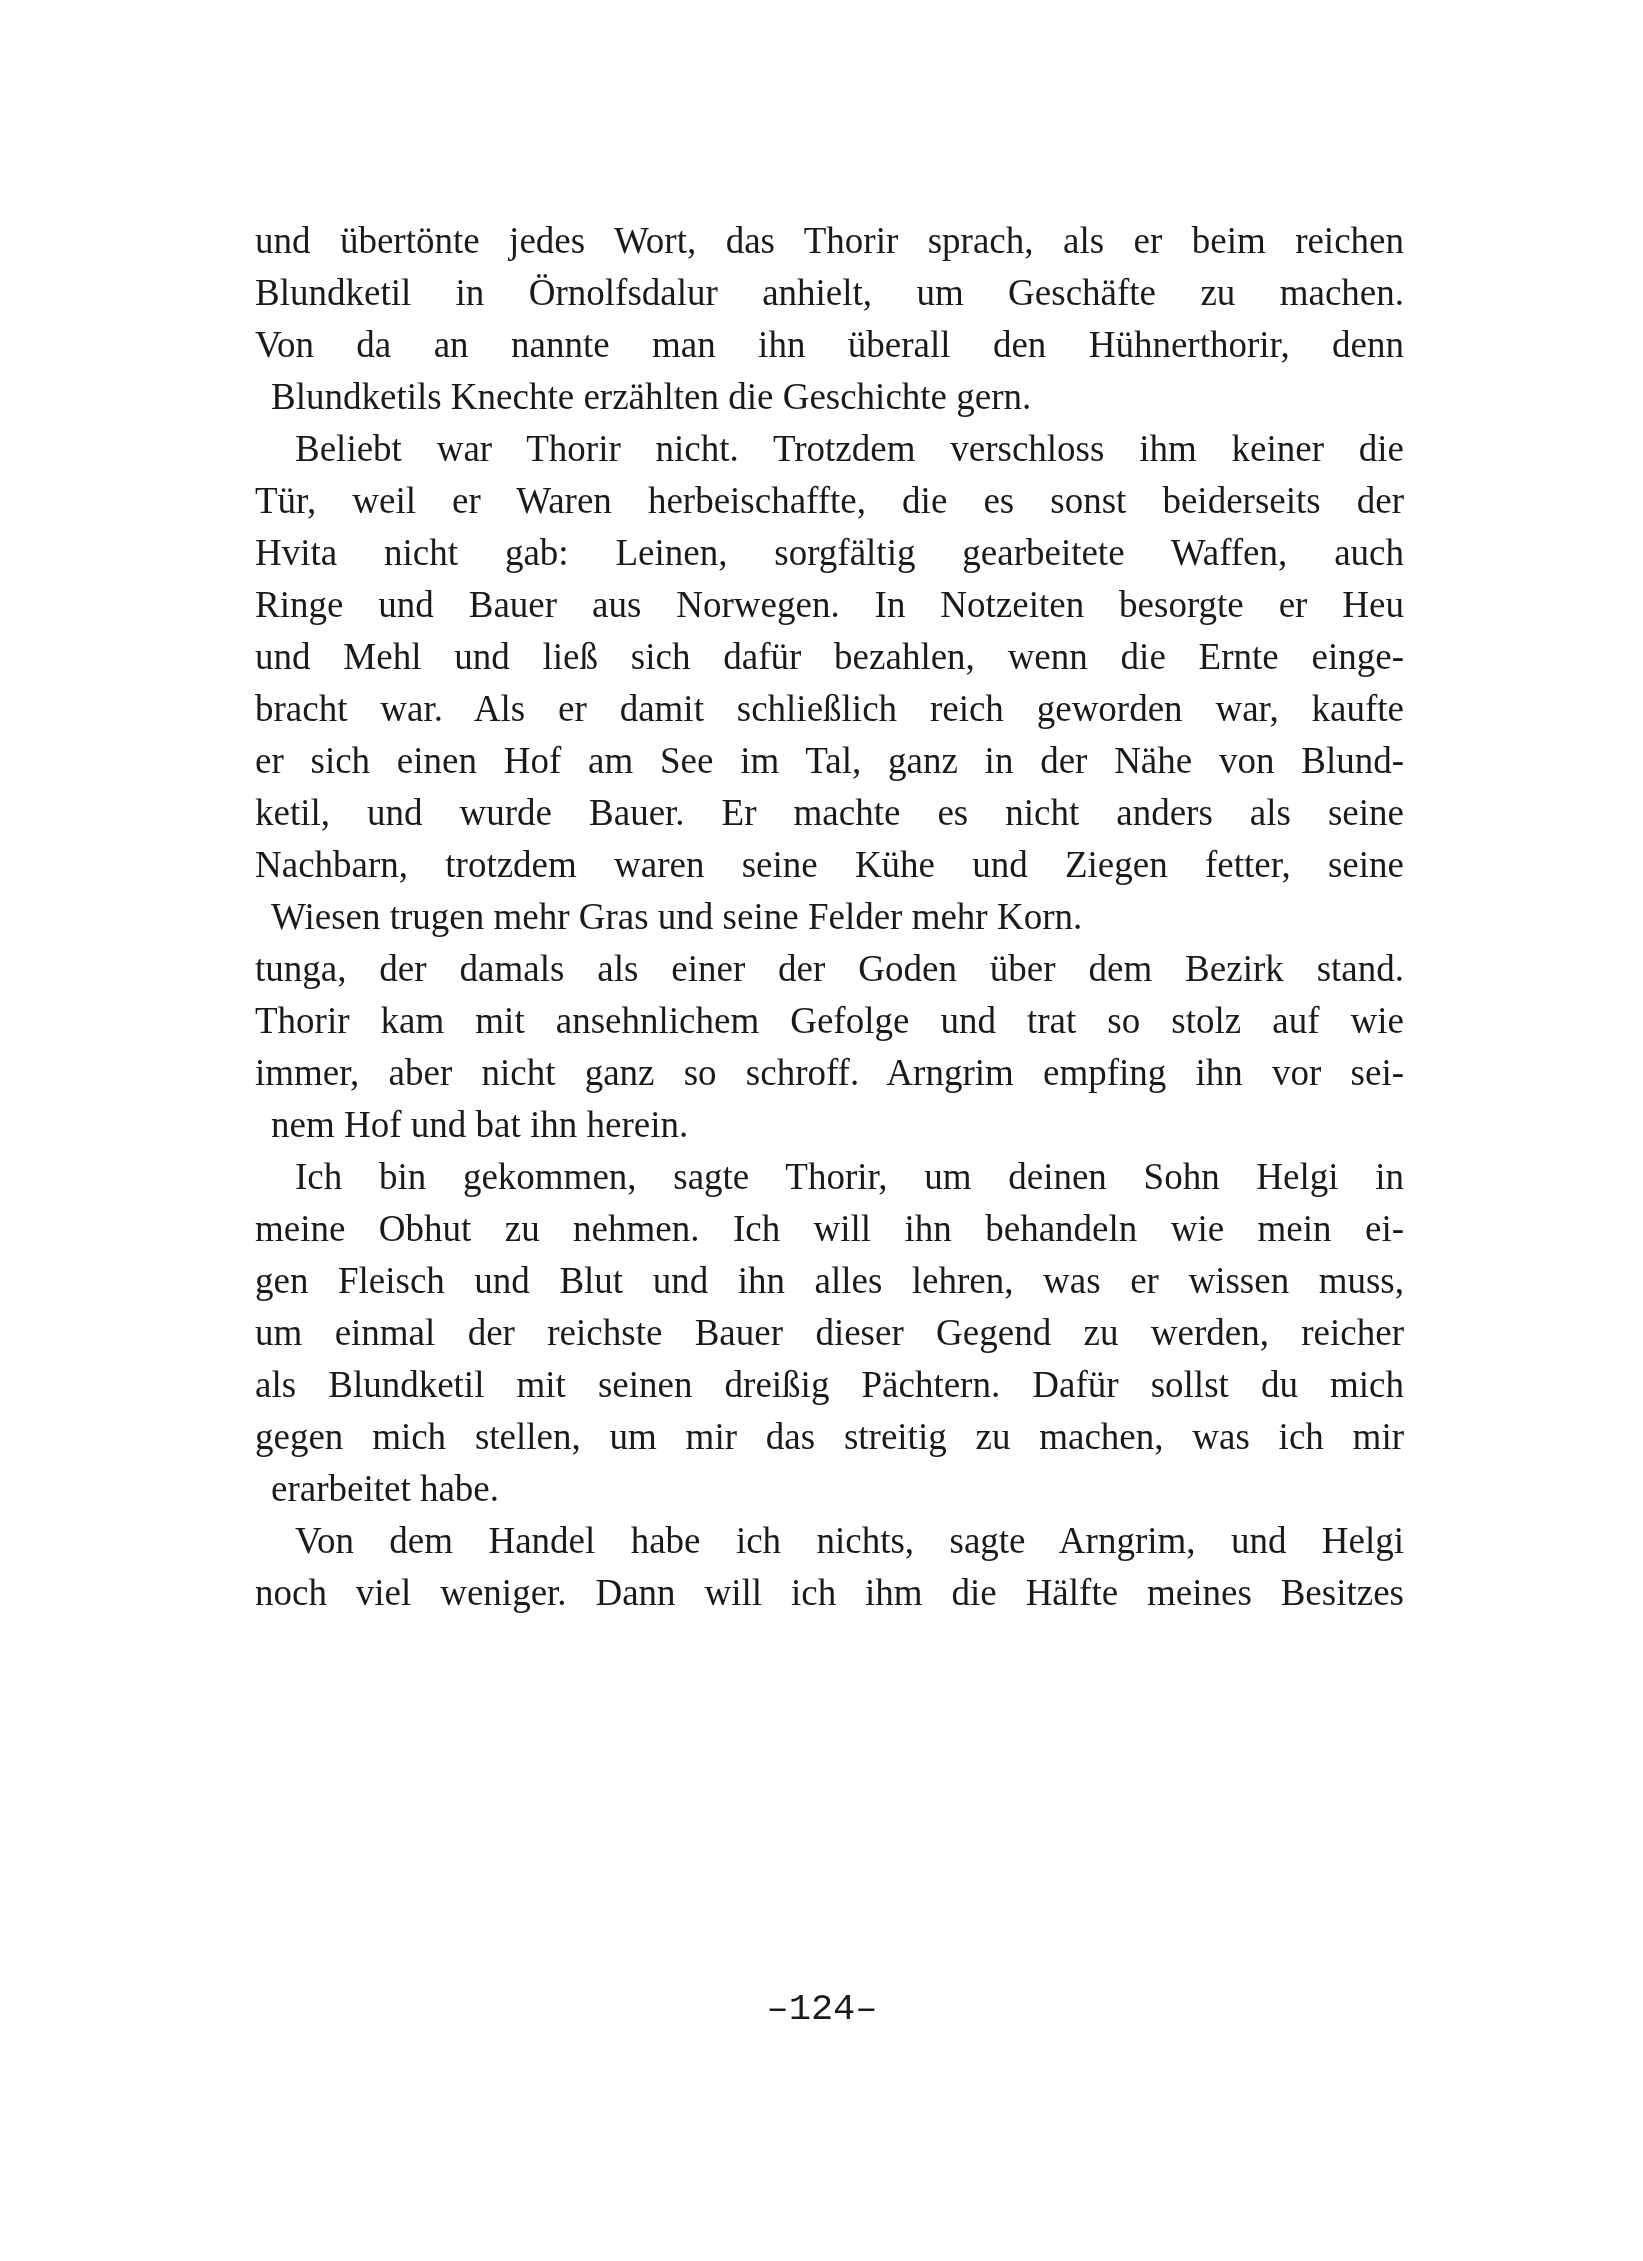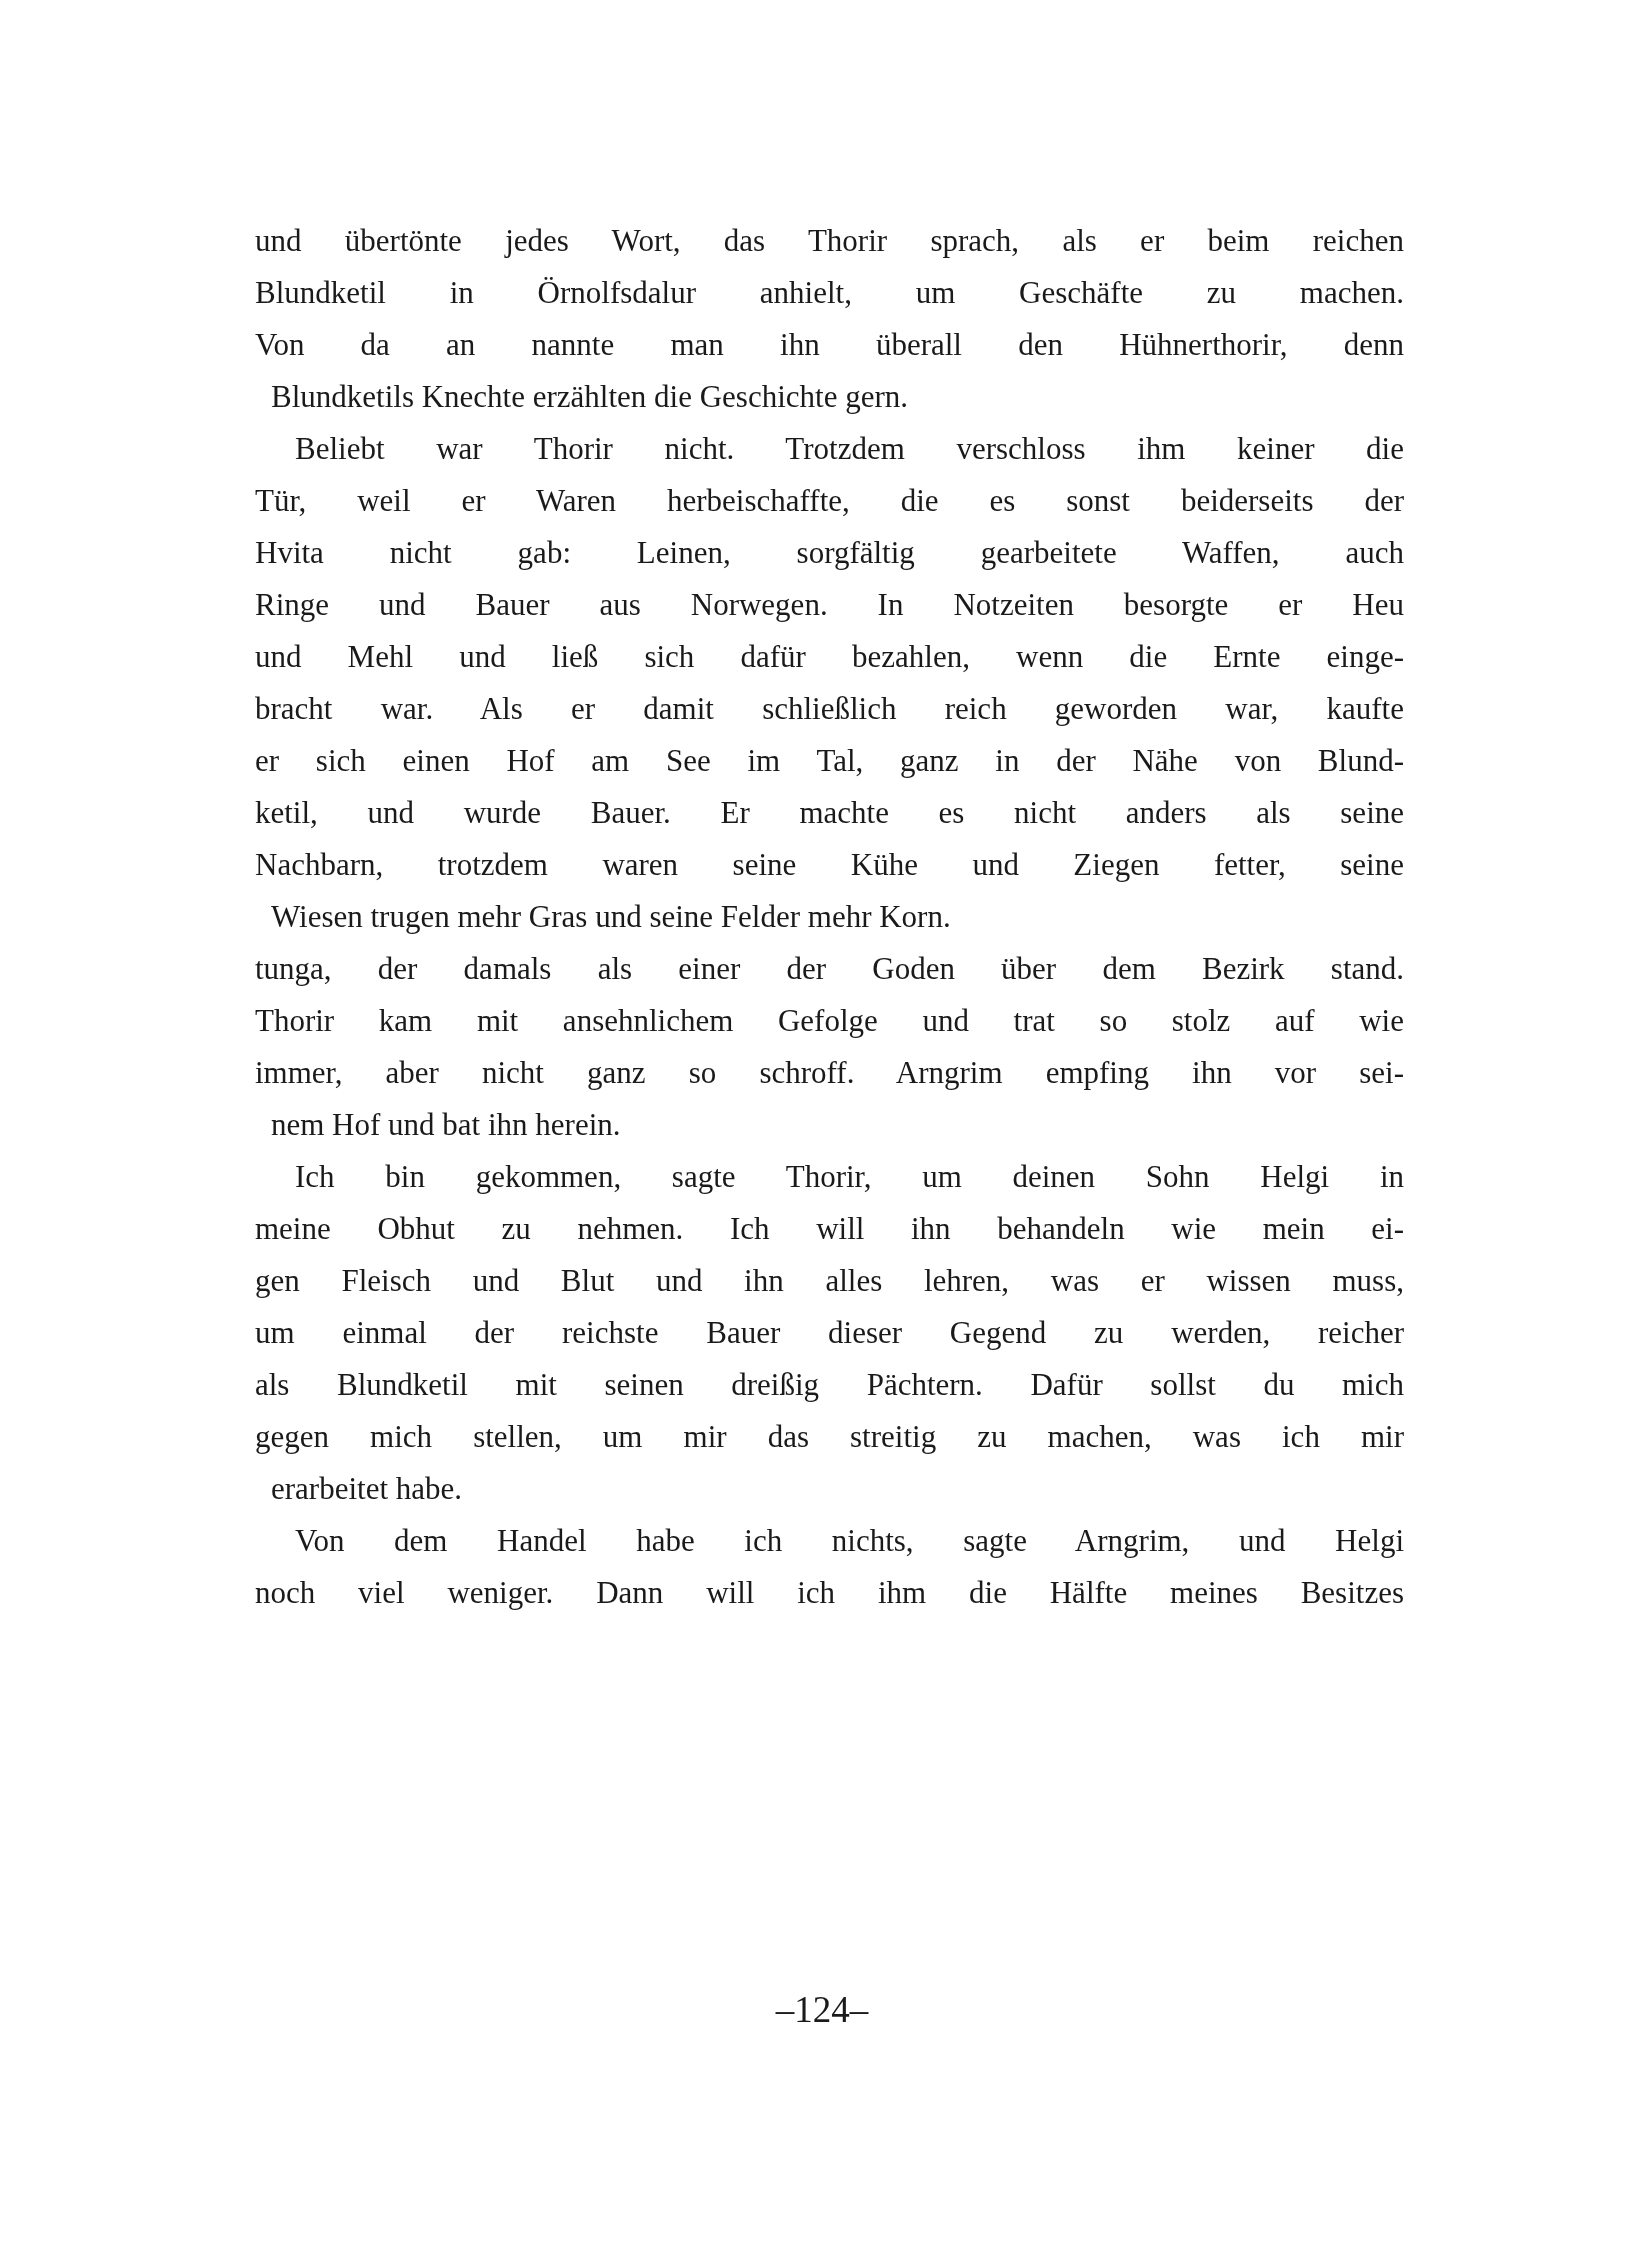--- a/index.html
+++ b/index.html
@@ -3,40 +3,40 @@
 <meta charset="utf-8">
 <style>
   html, body { margin: 0; padding: 0; background: #ffffff; }
   body { width: 1644px; height: 2261px; position: relative; overflow: hidden; }
   .page {
     position: absolute;
     left: 255px;
     top: 215px;
     width: 1149px;
     font-family: "Liberation Serif", "DejaVu Serif", serif;
-    font-size: 31px;
+    font-size: 37px;
     line-height: 52px;
     color: #1a1a1a;
   }
   .line {
     display: block;
     text-align: justify;
     text-align-last: justify;
     white-space: nowrap;
     height: 52px;
     overflow: visible;
   }
   .line.last { text-align-last: left; margin-left: 16px; }
   .line.indent { padding-left: 40px; }
   .pagenum {
     position: absolute;
     top: 1988px;
     left: 0; right: 0;
     text-align: center;
-    font-family: Liberation Serif, serif;
+    font-family: Liberation Mono, monospace;
     font-size: 37px;
     color: #1a1a1a;
   }
 </style>
 </head>
 <body>
 
 <div class="page" id="page-body">
     <div>
       <span class="line">und übertönte jedes Wort, das Thorir sprach, als er beim reichen</span>

